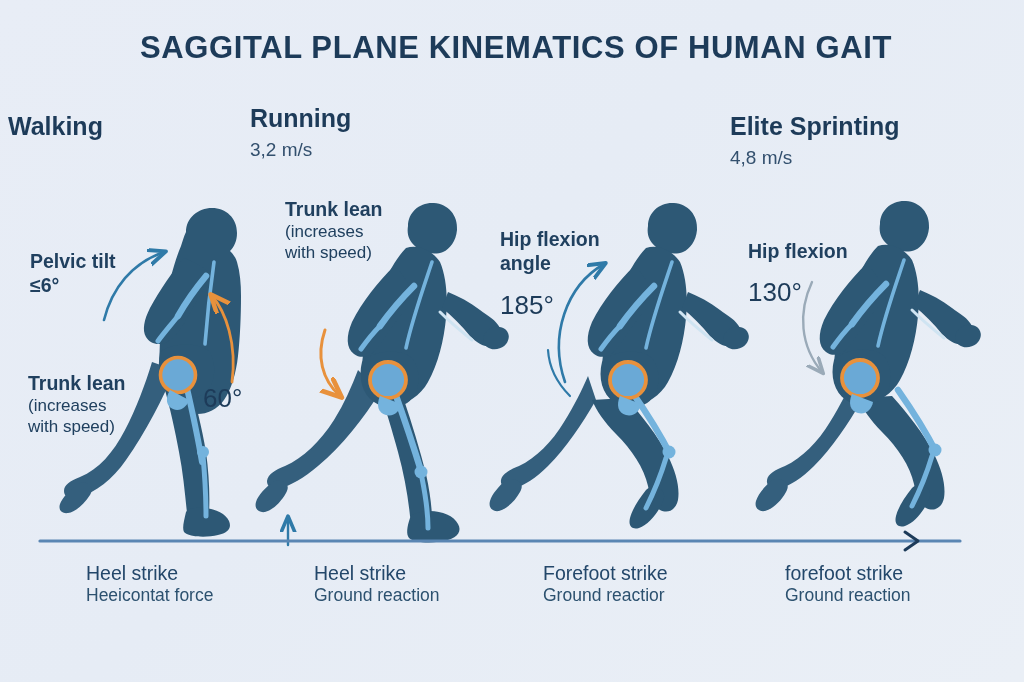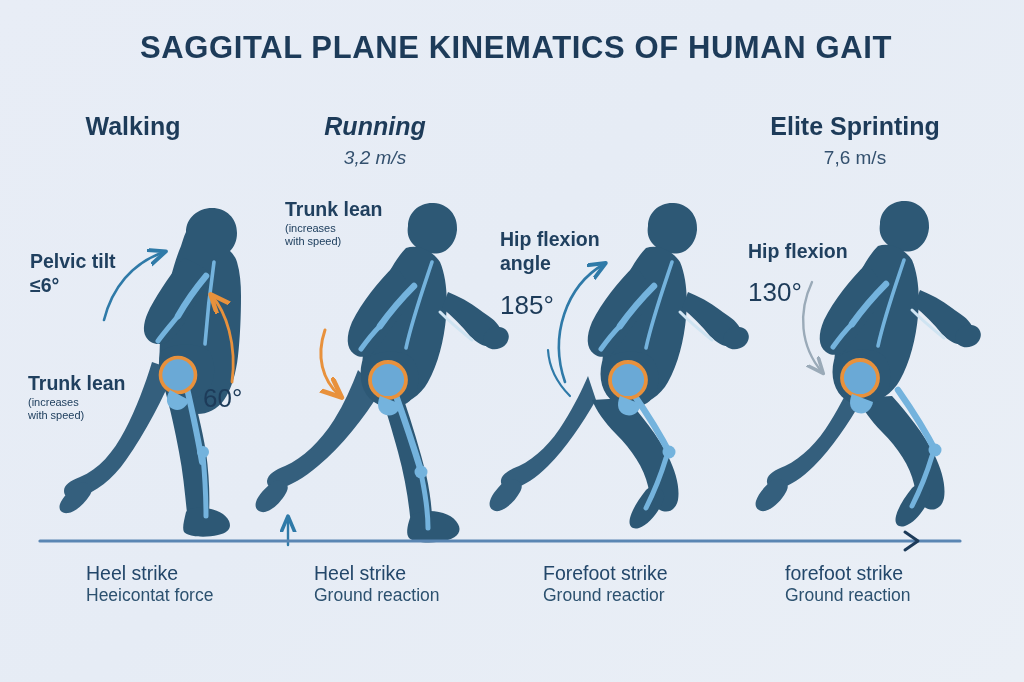--- a/index.html
+++ b/index.html
@@ -26,21 +26,21 @@
     font-size: 31px;
     font-weight: 700;
     letter-spacing: 0.6px;
     color: #1d3b59;
     font-family: "Liberation Sans", sans-serif;
   }
 
   
   .col-head {
     position: absolute;
-    text-align: center;
+    text-align: left;
     width: 250px;
   }
   .col-head .name {
     font-size: 25px;
     font-weight: 700;
     color: #1d3b59;
     line-height: 1.18;
   }
   .col-head .speed {
     font-size: 19px;
@@ -50,21 +50,21 @@
     line-height: 1.2;
   }
 
   
   .annot {
     position: absolute;
     color: #20405f;
     line-height: 1.22;
   }
   .annot .big { font-size: 19.5px; font-weight: 700; display: block; }
-  .annot .sml { font-size: 11px;   font-weight: 400; display: block; }
+  .annot .sml { font-size: 17px;   font-weight: 400; display: block; }
   .annot .deg { font-size: 26px;   font-weight: 400; display: block; color: #1d3b59; }
 
   
   .caption {
     position: absolute;
     text-align: left;
     color: #23476a;
   }
   .caption .strike {
     font-size: 19.5px;
@@ -87,27 +87,27 @@
 </head>
 <body>
 
 <div id="canvas">
 
   <div id="title">SAGGITAL PLANE KINEMATICS OF HUMAN GAIT</div>
 
   <div class="col-head" style="left:8px; top:112px;">
     <div class="name">Walking</div>
   </div>
-  <div class="col-head" style="left:250px; top:112px;font-style:italic;">
+  <div class="col-head" style="left:250px; top:104px;">
     <div class="name">Running</div>
     <div class="speed">3,2 m/s</div>
   </div>
   <div class="col-head" style="left:730px; top:112px;">
     <div class="name">Elite Sprinting</div>
-    <div class="speed">7,6 m/s</div>
+    <div class="speed">4,8 m/s</div>
   </div>
 
   <svg class="layer" viewBox="0 0 1024 682">
     <defs>
       <marker id="ar-blue" markerWidth="9" markerHeight="9" refX="6" refY="3.2" orient="auto">
         <path d="M0,0.3 L6.8,3.2 L0,6.1" fill="none" stroke="#2f7aa8" stroke-width="1.5" stroke-linecap="round" stroke-linejoin="round"></path>
       </marker>
       <marker id="ar-orange" markerWidth="9" markerHeight="9" refX="6" refY="3.2" orient="auto">
         <path d="M0,0.3 L6.8,3.2 L0,6.1" fill="none" stroke="#e8913c" stroke-width="1.6" stroke-linecap="round" stroke-linejoin="round"></path>
       </marker>

